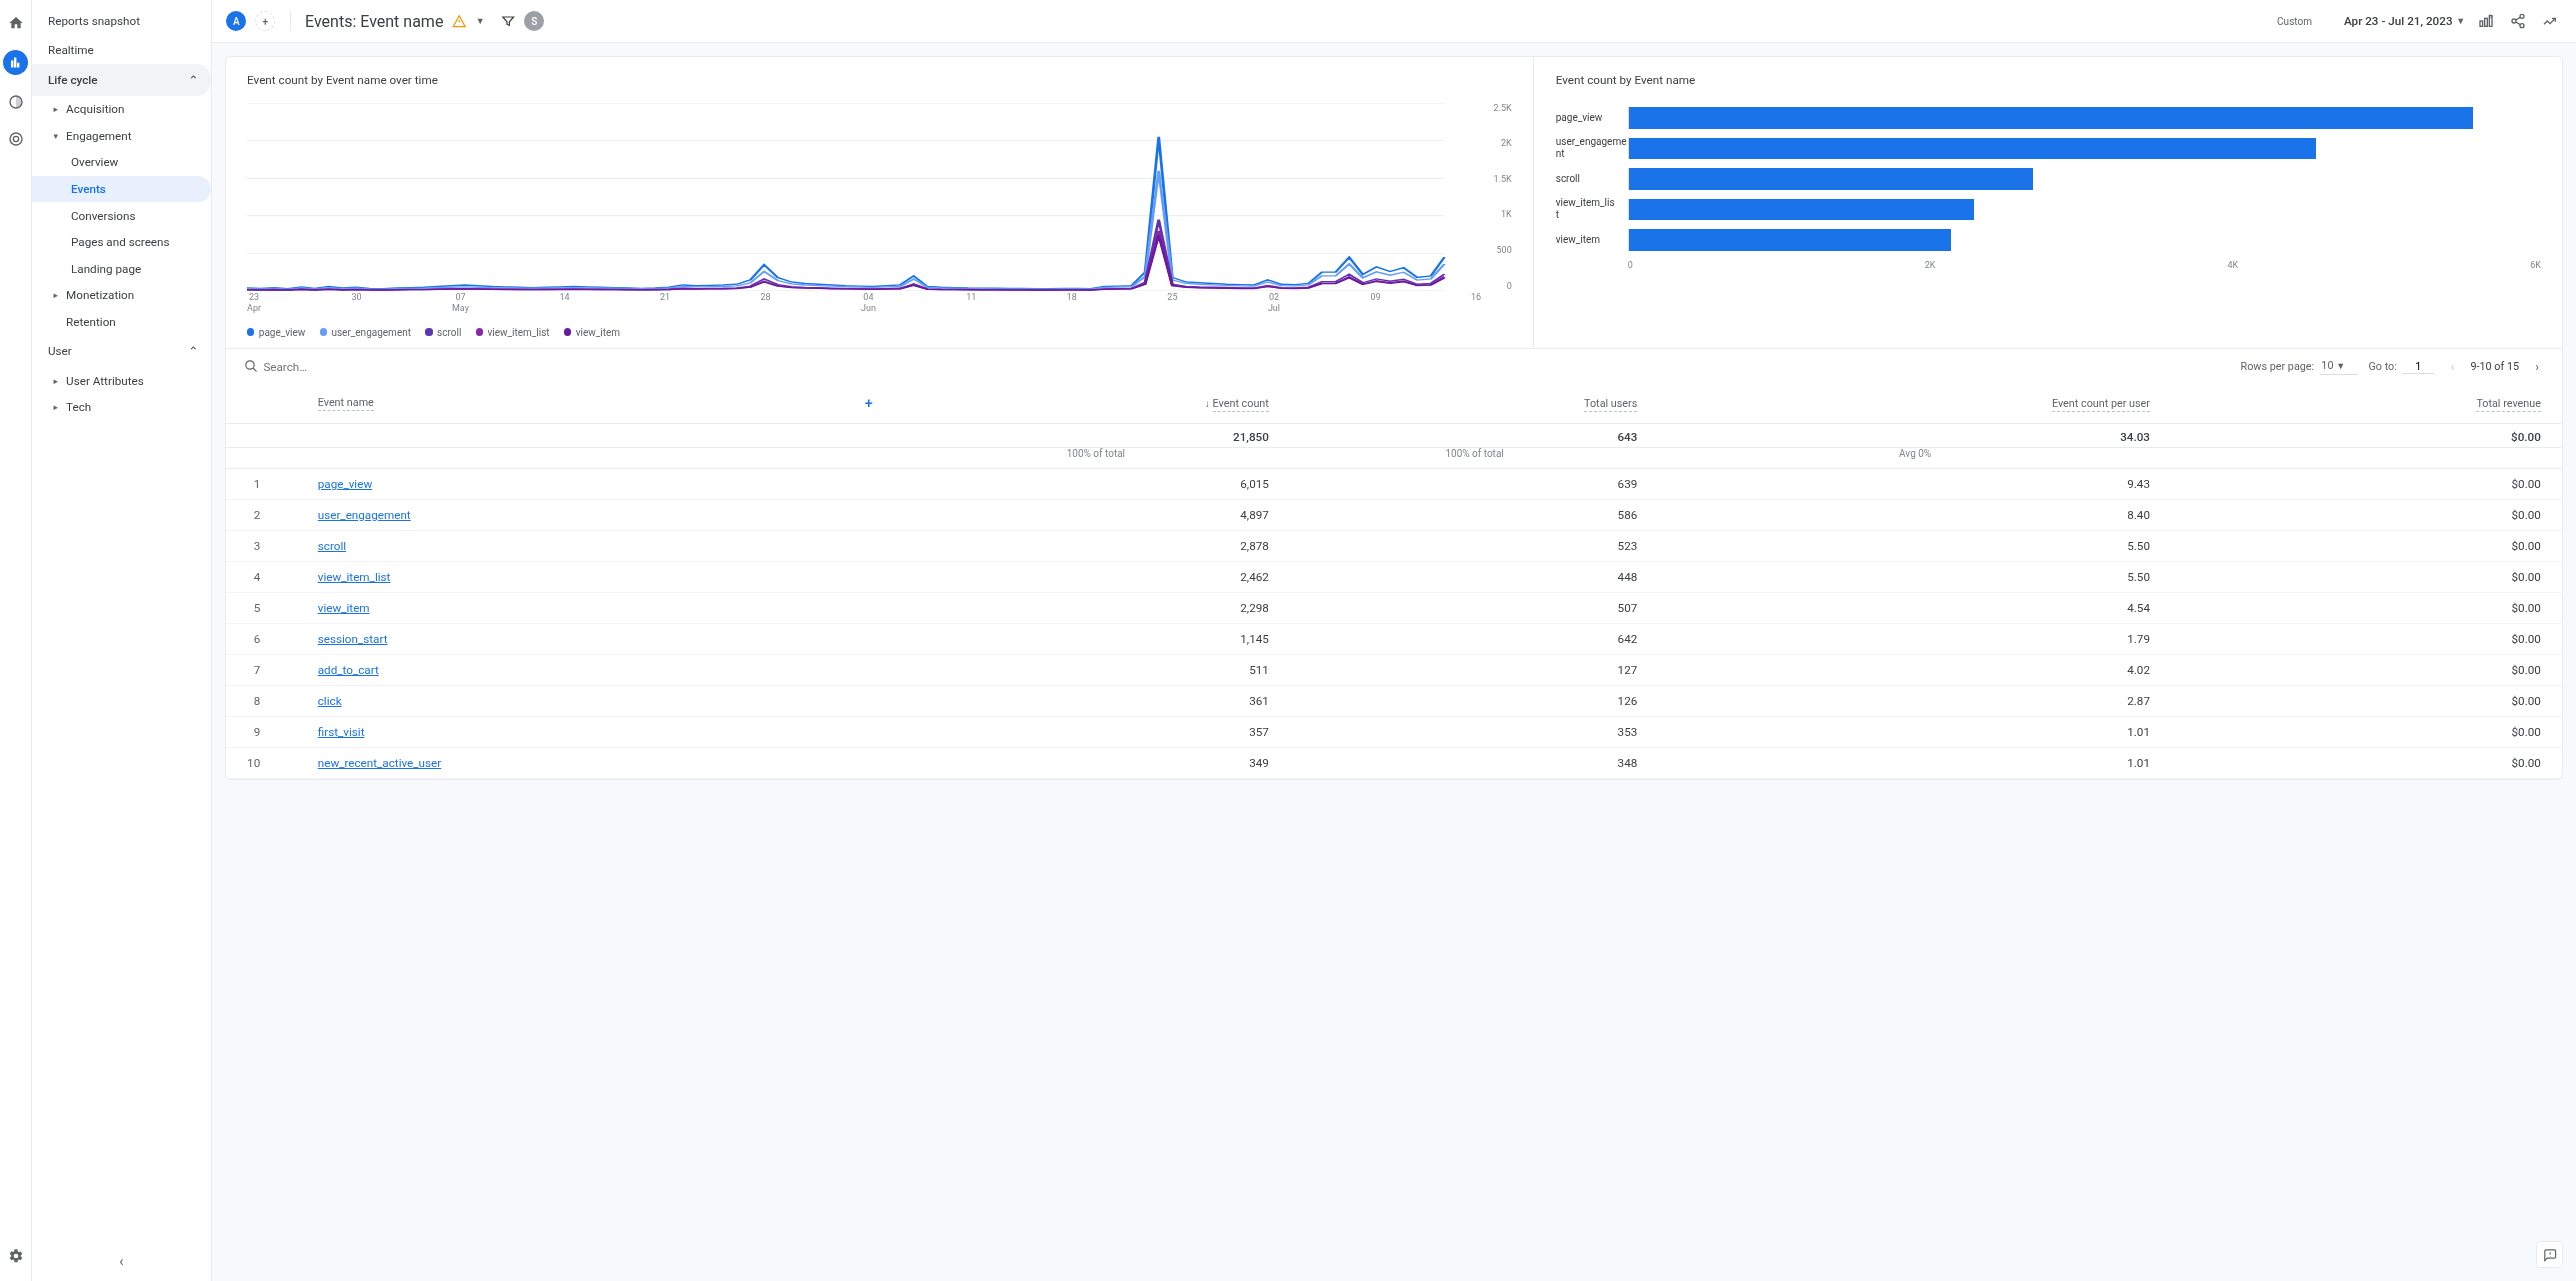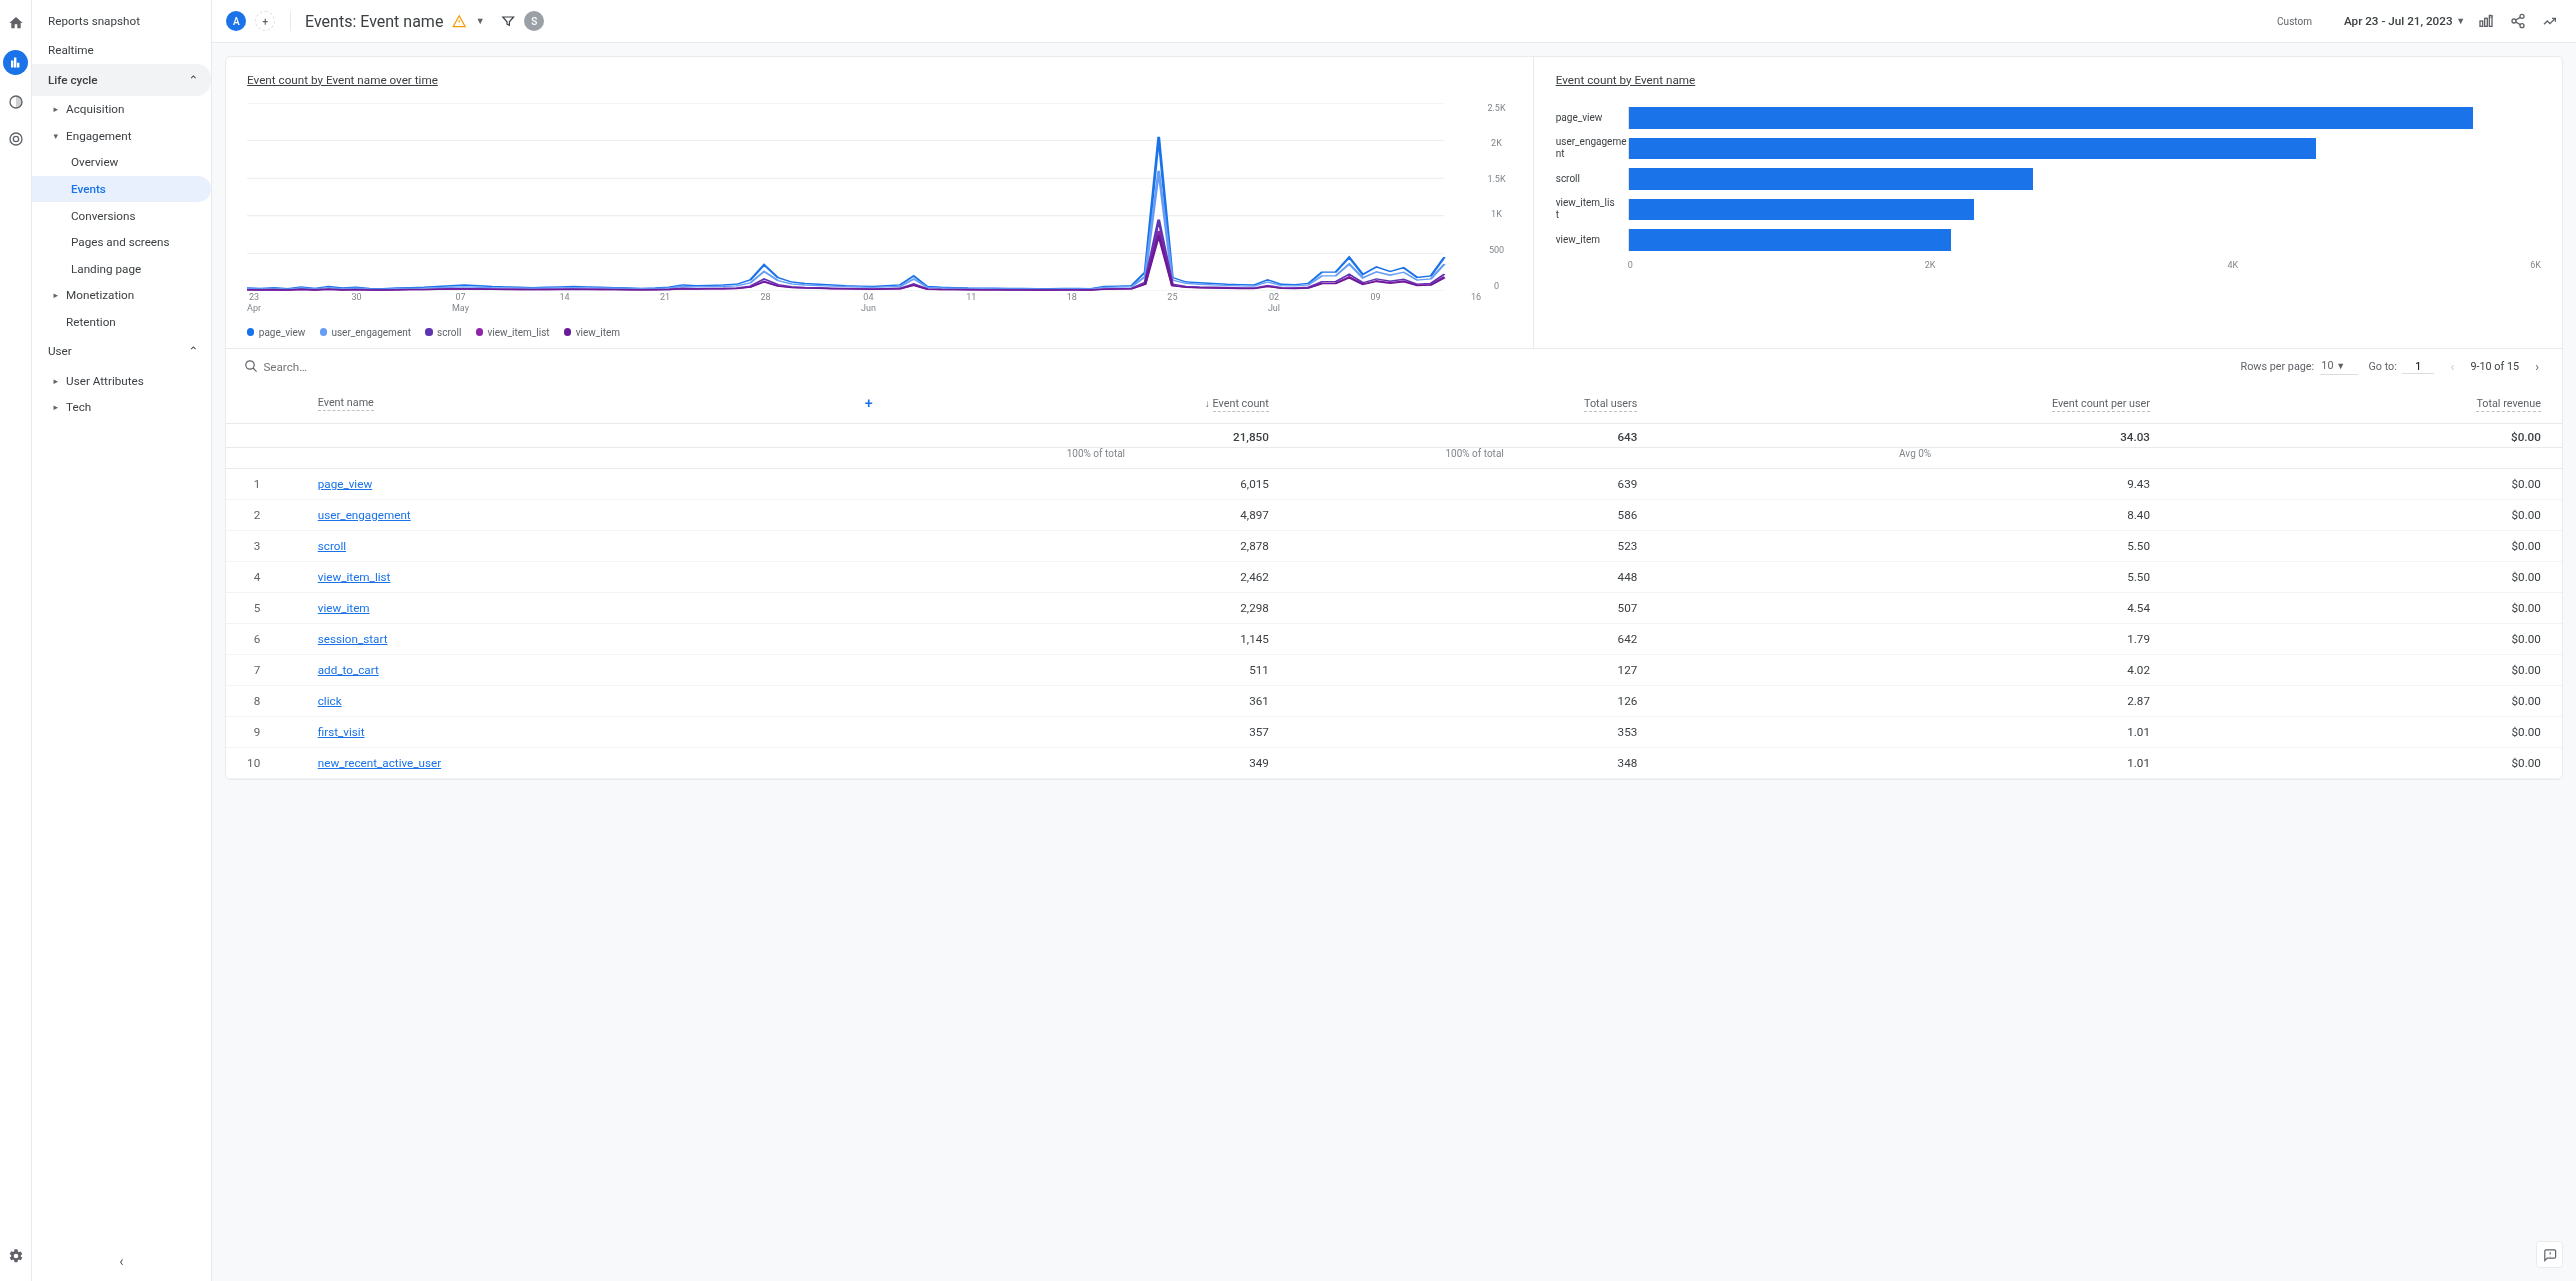--- a/index.html
+++ b/index.html
@@ -37,25 +37,25 @@
 .spacer { flex: 1; }
 .custom-lbl { font-size: 10px; color: #5f6368; margin-right:23px;}
 .date-range { font-size: 11.7px; color: #3c4043; font-weight:500; cursor:pointer; display:flex; align-items:center; gap:3.6px;}
 .top-ic { color: #5f6368; cursor: pointer; padding:3.6px;}
 
 .content { flex: 1; overflow-y: auto; padding: 12.6px 12.6px 21.5px; }
 .card { background: #fff; border: 0.9px solid #e8eaed; border-radius: 5.4px; }
 .charts-row { display: flex; }
 .charts-row .chart-left { flex: 1; padding: 16px 21.5px 10.8px; border-right: 0.9px solid #e8eaed; }
 .charts-row .chart-right { width: 44%; padding: 16px 21.5px 10.8px; }
-.chart-title { font-size: 11.7px; color: #3c4043; margin-bottom: 16px; text-decoration: underline; }
+.chart-title { font-size: 11.7px; color: #3c4043; margin-bottom: 16px; }
 
 .line-chart-wrap { position: relative; }
 .line-chart { width: 100%; height: 188px; }
-.y-labels { position: absolute; right: 0; top: 0; height: 100%; width: 30.5px; display: flex; flex-direction: column; justify-content: space-between; font-size: 9px; color: #80868b; text-align: center;}
+.y-labels { position: absolute; right: 0; top: 0; height: 100%; width: 30.5px; display: flex; flex-direction: column; justify-content: space-between; font-size: 9px; color: #80868b; text-align: right;}
 .x-labels { display: flex; justify-content: space-between; font-size: 9px; color: #80868b; padding-right: 30.5px; margin-top:1.8px;}
 .x-labels > div { text-align:center; line-height:1.2;}
 .legend { display: flex; gap: 14.4px; margin-top: 12.6px; flex-wrap:wrap;}
 .legend-item { display: flex; align-items: center; gap: 4.5px; font-size: 10px; color: #5f6368; }
 .legend-swatch { width: 7.2px; height: 7.2px; border-radius: 50%; }
 
 .bar-chart { }
 .bar-row { display: flex; align-items: center; height: 30.5px; }
 .bar-label { width: 72px; font-size: 10px; color: #3c4043; line-height:1.2; white-space:normal; overflow:hidden;}
 .bar-track { flex: 1; height: 21.5px; position:relative; border-left:0.9px solid #e0e0e0;}

